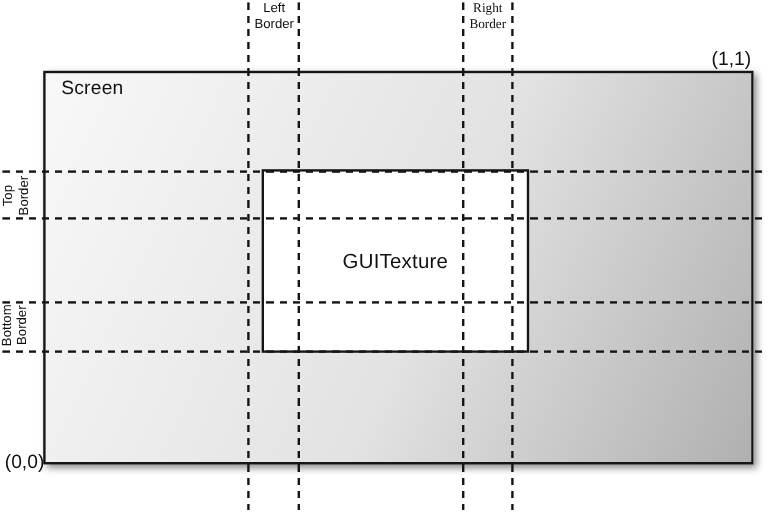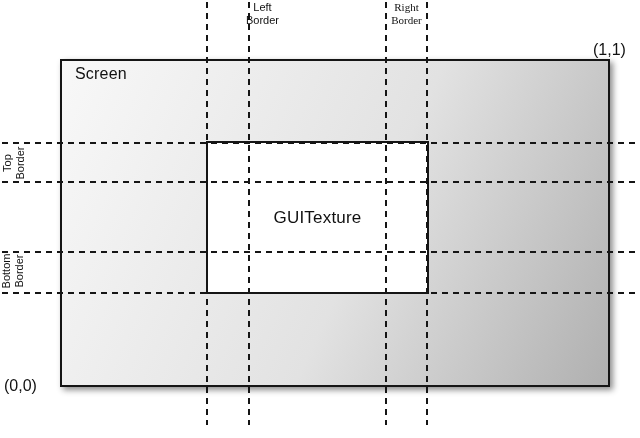--- a/index.html
+++ b/index.html
@@ -13,37 +13,37 @@
     position: relative;
     width: 640px;
     height: 438px;
     background: #ffffff;
     font-family: "Liberation Sans", sans-serif;
     color: #111;
     overflow: hidden;
   }
   .screen-rect {
     position: absolute;
-    left: 60px; top: 59px;
-    width: 550px; height: 328px;
+    left: 36px; top: 59px;
+    width: 592px; height: 328px;
     box-sizing: border-box;
     border: 2px solid var(--line);
     background: linear-gradient(115deg, var(--gradient-start) 0%, #e2e2e2 55%, var(--gradient-end) 100%);
     box-shadow: 3px 3px 6px rgba(0,0,0,0.45);
     z-index: 1;
   }
   .screen-label {
     position: absolute;
     left: 13px; top: 4px;
     font-size: 16px;
     letter-spacing: 0.2px;
   }
   .texture-rect {
     position: absolute;
-    left: 206px; top: 141px;
+    left: 218px; top: 141px;
     width: 223px; height: 153px;
     box-sizing: border-box;
     border: 2px solid var(--line);
     background: var(--texture-fill);
     z-index: 2;
     display: flex;
     align-items: center;
     justify-content: center;
   }
   .texture-label { font-size: 17px; letter-spacing: 0.2px; }
@@ -68,21 +68,21 @@
   .h-border-bottom { top: 251px; }
   .h-tex-bottom { top: 292px; }
   .border-label {
     position: absolute;
     font-size: 11px;
     line-height: 13px;
     text-align: center;
     white-space: pre-line;
     z-index: 6;
   }
-  .label-left-border  { left: 207px; top: 1px; width: 43px; margin-left: 34px; }
+  .label-left-border  { left: 207px; top: 1px; width: 43px; }
   .label-right-border { left: 385px; top: 1px; width: 43px; font-family: Liberation Serif, serif; }
   .label-top-border, .label-bottom-border {
     width: 44px; height: 26px;
     transform: rotate(-90deg);
   }
   .label-top-border    { left: -8px; top: 150px; }
   .label-bottom-border { left: -9px; top: 258px; }
   .coord {
     position: absolute;
     font-size: 16px;

